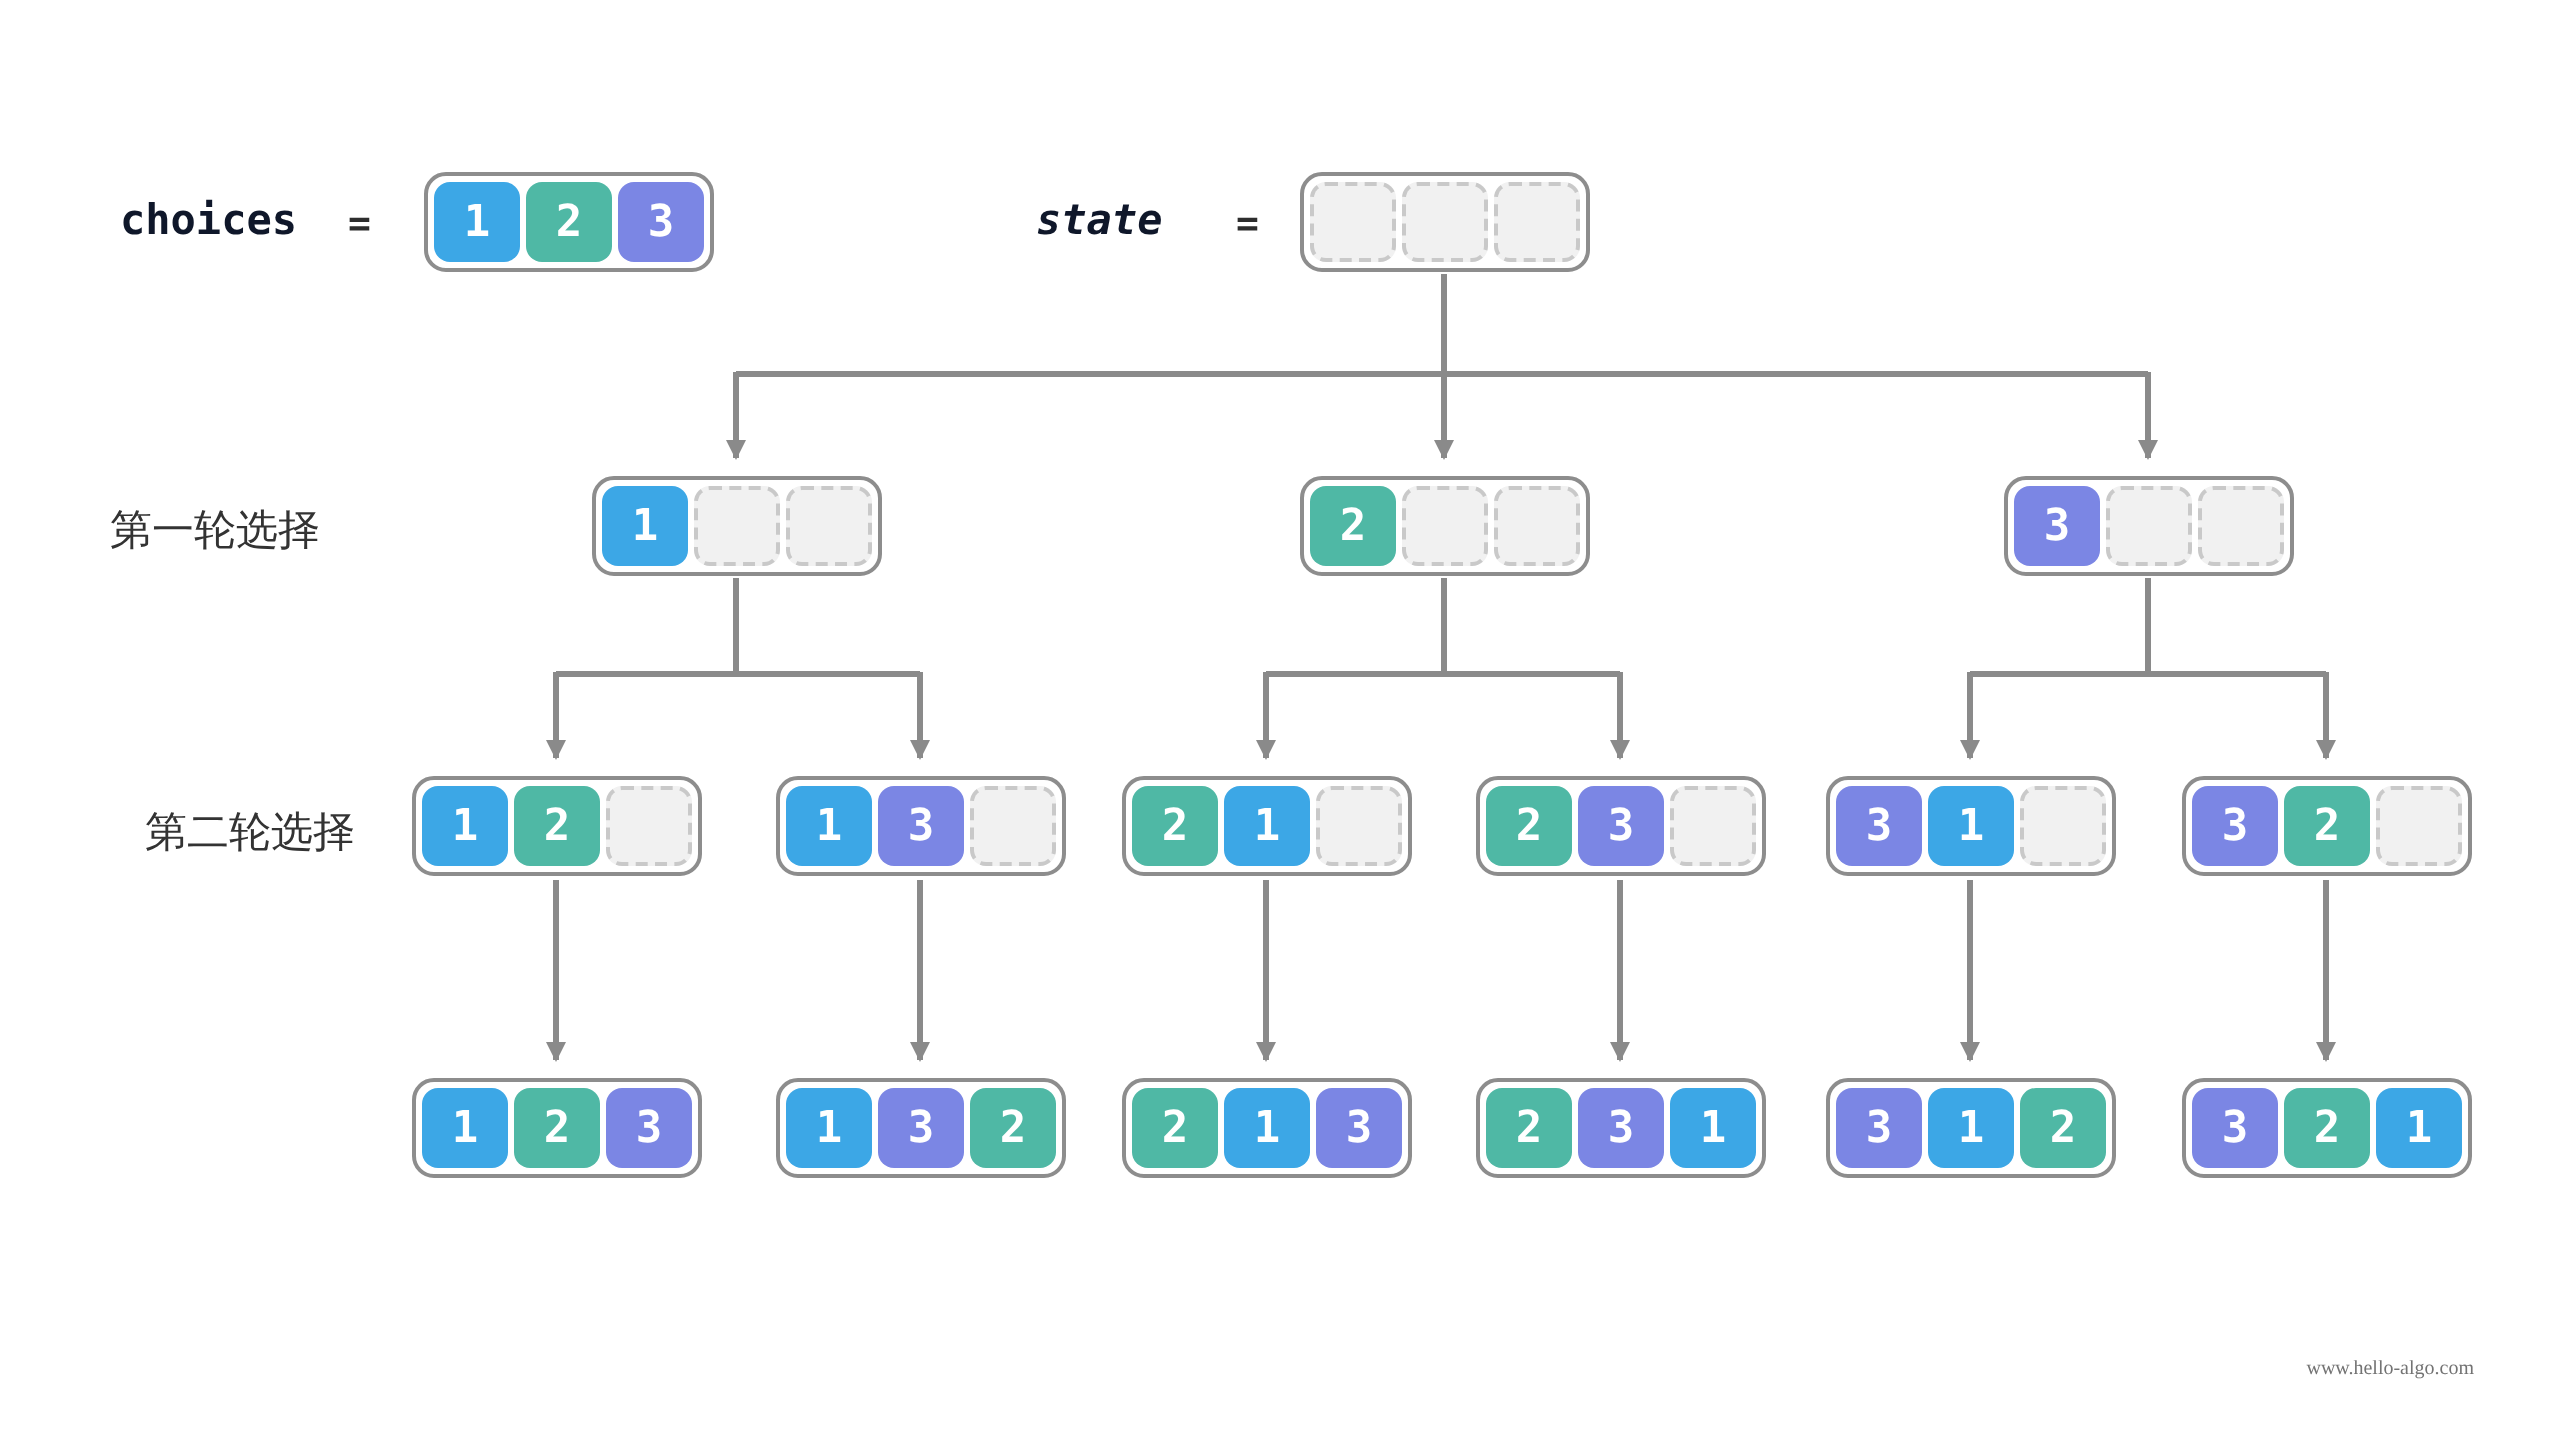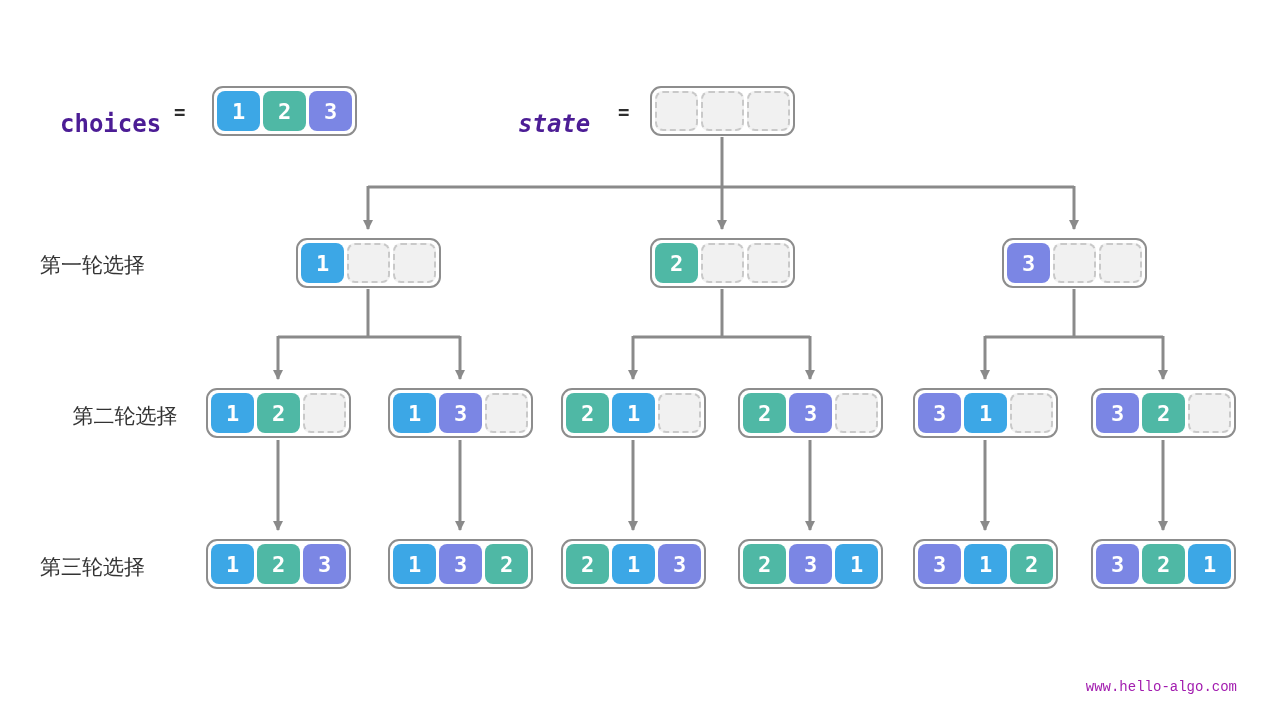--- a/index.html
+++ b/index.html
@@ -18,33 +18,33 @@
     width:43px;height:40px;box-sizing:border-box;border-radius:8px;
     display:flex;align-items:center;justify-content:center;
     font-family:"DejaVu Sans Mono",monospace;font-weight:700;font-size:22px;color:#ffffff;
   }
   .cell.empty{background:#f1f1f1;border:2px dashed #c9c9c9;color:transparent;}
   .cell.v1{background:var(--v1,#3ca7e6);}
   .cell.v2{background:var(--v2,#4fb8a5);}
   .cell.v3{background:var(--v3,#7b86e4);}
   .code-label{
     position:absolute;font-family:"DejaVu Sans Mono",monospace;
-    font-weight:700;font-size:24px;color:#4c1d95;white-space:nowrap;margin-top:12px;
+    font-weight:700;font-size:21px;color:#0f172a;white-space:nowrap;
   }
   .eq{
     position:absolute;font-family:"DejaVu Sans Mono",monospace;
     font-weight:700;font-size:19px;color:#2d2d2d;
   }
   .round-label{
     position:absolute;left:40px;width:170px;
     font-size:21px;color:#333333;white-space:nowrap;
   }
   .watermark{
     position:absolute;right:43px;top:679px;
-    font-family:Liberation Mono, monospace;font-size:14px;color:#a21caf;
+    font-family:Liberation Serif, serif;font-size:10px;color:#737373;
   }
 </style>
 </head>
 <body>
 
 <div class="canvas">
 
   <svg class="connectors" viewBox="0 0 1280 720" xmlns="http://www.w3.org/2000/svg">
     <defs>
       <marker id="arrow" markerUnits="userSpaceOnUse" markerWidth="14" markerHeight="14" refX="9" refY="5" orient="auto">
@@ -91,23 +91,22 @@
   </div>
 
   <span class="code-label" style="left:518px;top:98px;font-style:italic;">state</span>
   <span class="eq" style="left:618px;top:101px;">=</span>
   <div class="array-box" style="left:650px;top:86px;">
     <div class="cell empty"></div>
     <div class="cell empty"></div>
     <div class="cell empty"></div>
   </div>
 
-  <span class="round-label" style="top:251px;">第一轮选择</span>
+  <span class="round-label" style="top:251px;margin-left:15px;">第一轮选择</span>
   <span class="round-label" style="top:402px;text-align:center;">第二轮选择</span>
-  <span class="round-label" style="top:553px;">第三轮选择</span>
 
   <div class="array-box" style="left:296px;top:238px;">
     <div class="cell v1">1</div>
     <div class="cell empty"></div>
     <div class="cell empty"></div>
   </div>
   <div class="array-box" style="left:650px;top:238px;">
     <div class="cell v2">2</div>
     <div class="cell empty"></div>
     <div class="cell empty"></div>

